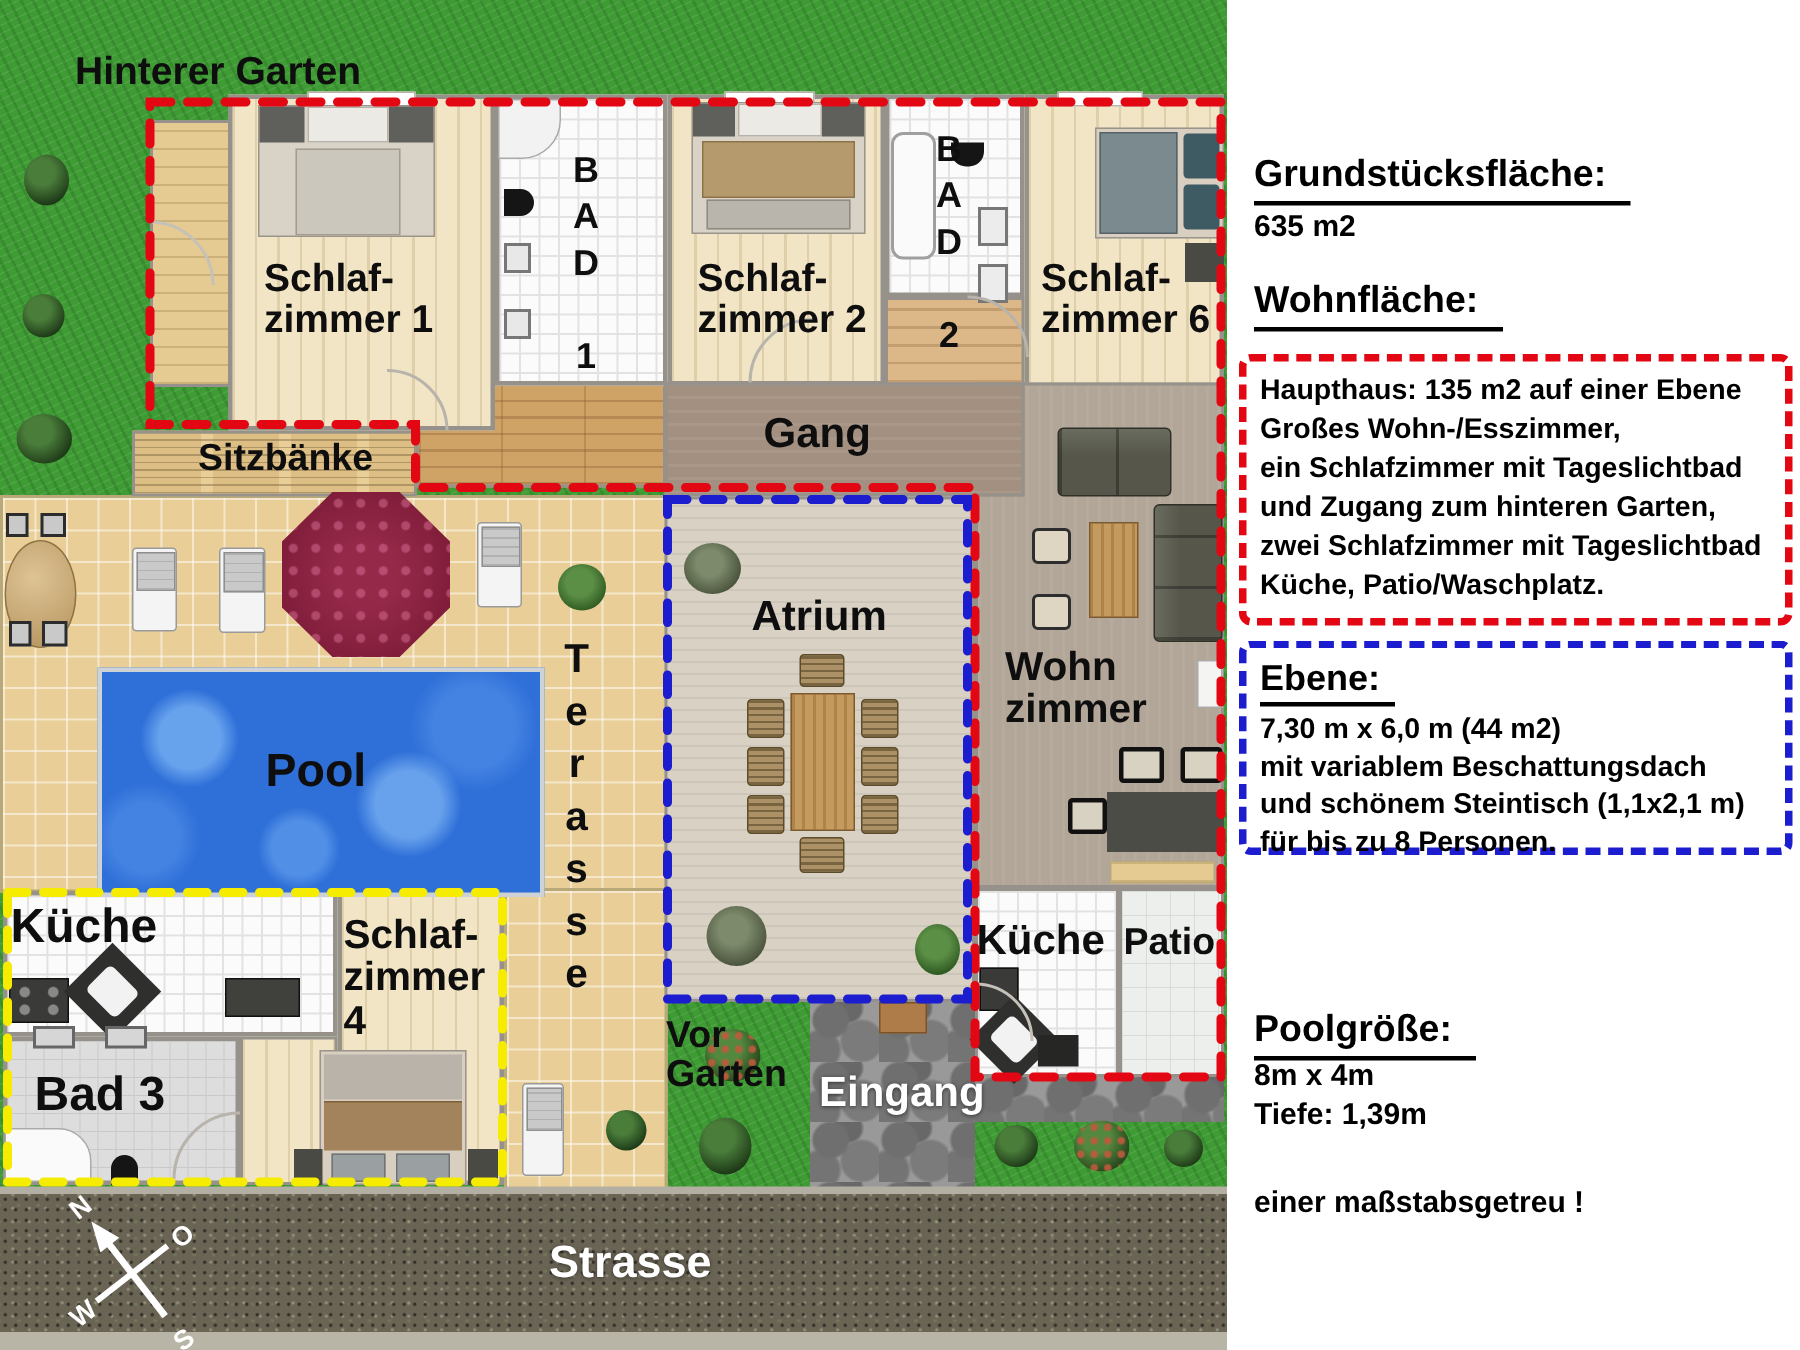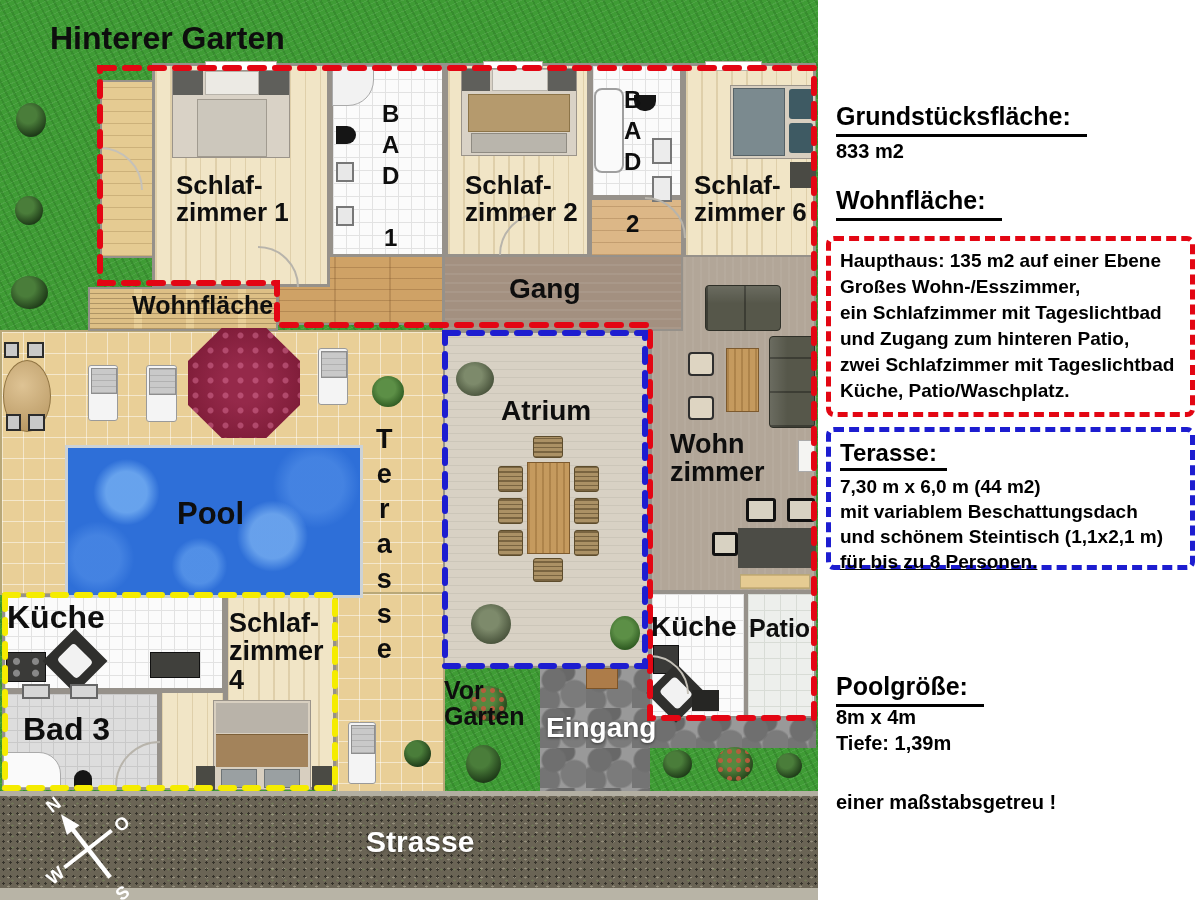--- a/index.html
+++ b/index.html
@@ -273,37 +273,37 @@
         <line x1="0" y1="36" x2="0" y2="-28" stroke="#fff" stroke-width="4.5"></line>
         <polygon points="0,-44 -8,-24 8,-24" fill="#fff"></polygon>
         <line x1="-30" y1="0" x2="30" y2="0" stroke="#fff" stroke-width="4"></line>
         <text x="0" y="-50" fill="#fff" font-size="18" font-weight="bold" text-anchor="middle" font-family="Liberation Sans, sans-serif">N</text>
         <text x="42" y="7" fill="#fff" font-size="18" font-weight="bold" text-anchor="middle" font-family="Liberation Sans, sans-serif">O</text>
         <text x="-42" y="7" fill="#fff" font-size="18" font-weight="bold" text-anchor="middle" font-family="Liberation Sans, sans-serif">W</text>
         <text x="0" y="62" fill="#fff" font-size="18" font-weight="bold" text-anchor="middle" font-family="Liberation Sans, sans-serif">S</text>
       </g>
     </svg>
 
-    <div class="lbl" style="left:50px;top:22px;font-size:32px;">Hinterer Garten</div>
+    <div class="lbl" style="left:50px;top:34px;font-size:26px;">Hinterer Garten</div>
     <div class="lbl" style="left:176px;top:172px;font-size:26px;">
       <div>Schlaf-</div>
       <div>zimmer 1</div>
     </div>
     <div class="lbl vert" style="left:378px;top:100px;font-size:24px;letter-spacing:4px;">BAD 1</div>
     <div class="lbl" style="left:465px;top:172px;font-size:26px;">
       <div>Schlaf-</div>
       <div>zimmer 2</div>
     </div>
     <div class="lbl vert" style="left:620px;top:86px;font-size:24px;letter-spacing:4px;">BAD 2</div>
     <div class="lbl" style="left:694px;top:172px;font-size:26px;">
       <div>Schlaf-</div>
       <div>zimmer 6</div>
     </div>
     <div class="lbl" style="left:509px;top:274px;font-size:28px;">Gang</div>
-    <div class="lbl" style="left:132px;top:292px;font-size:25px;">Wohnfläche</div>
+    <div class="lbl" style="left:132px;top:292px;font-size:25px;">Sitzbänke</div>
     <div class="lbl vert" style="left:370px;top:424px;font-size:27px;letter-spacing:5px;">Terasse</div>
     <div class="lbl" style="left:501px;top:396px;font-size:28px;">Atrium</div>
     <div class="lbl" style="left:177px;top:498px;font-size:31px;">Pool</div>
     <div class="lbl" style="left:670px;top:430px;font-size:27px;">
       <div>Wohn</div>
       <div>zimmer</div>
     </div>
     <div class="lbl" style="left:7px;top:601px;font-size:32px;">Küche</div>
     <div class="lbl" style="left:23px;top:713px;font-size:32px;">Bad 3</div>
     <div class="lbl" style="left:229px;top:609px;font-size:27px;">
@@ -316,38 +316,38 @@
     <div class="lbl" style="left:444px;top:677px;font-size:25px;">
       <div>Vor</div>
       <div>Garten</div>
     </div>
     <div class="lbl" style="left:546px;top:713px;font-size:28px;color:#fff;text-shadow:0 1px 3px rgba(0,0,0,.55);">Eingang</div>
     <div class="lbl" style="left:366px;top:826px;font-size:30px;color:#fff;text-shadow:0 1px 3px rgba(0,0,0,.45);">Strasse</div>
   </div>
 
   <div class="abs" style="left:818px;top:0;width:382px;height:900px;background:#fff;">
     <div class="p-head" style="left:18px;top:102px;">Grundstücksfläche:</div>
-    <div class="p-text" style="left:18px;top:140px;">833 m2</div>
+    <div class="p-text" style="left:18px;top:140px;">635 m2</div>
     <div class="p-head" style="left:18px;top:186px;">Wohnfläche:</div>
 
     <div class="p-box box-red" style="left:8px;top:236px;width:369px;height:181px;">
       <div class="line">Haupthaus: 135 m2 auf einer Ebene</div>
       <div class="line">Großes Wohn-/Esszimmer,</div>
       <div class="line">ein Schlafzimmer mit Tageslichtbad</div>
-      <div class="line">und Zugang zum hinteren Patio,</div>
+      <div class="line">und Zugang zum hinteren Garten,</div>
       <div class="line">zwei Schlafzimmer mit Tageslichtbad</div>
       <div class="line">Küche, Patio/Waschplatz.</div>
     </div>
 
     <div class="p-box box-blue" style="left:8px;top:427px;width:369px;height:143px;">
-      <div><span class="bhead">Terasse:</span></div>
+      <div><span class="bhead">Ebene:</span></div>
       <div class="line" style="line-height:25px;">7,30 m x 6,0 m (44 m2)</div>
       <div class="line" style="line-height:25px;">mit variablem Beschattungsdach</div>
       <div class="line" style="line-height:25px;">und schönem Steintisch (1,1x2,1 m)</div>
-      <div class="line" style="line-height:25px;text-decoration:underline;">für bis zu 8 Personen.</div>
+      <div class="line" style="line-height:25px;">für bis zu 8 Personen.</div>
     </div>
 
 
     <div class="p-head" style="left:18px;top:672px;">Poolgröße:</div>
     <div class="p-text" style="left:18px;top:706px;">8m x 4m</div>
     <div class="p-text" style="left:18px;top:732px;">Tiefe: 1,39m</div>
     <div class="p-text" style="left:18px;top:791px;">einer maßstabsgetreu !</div>
   </div>
 
 </div>

